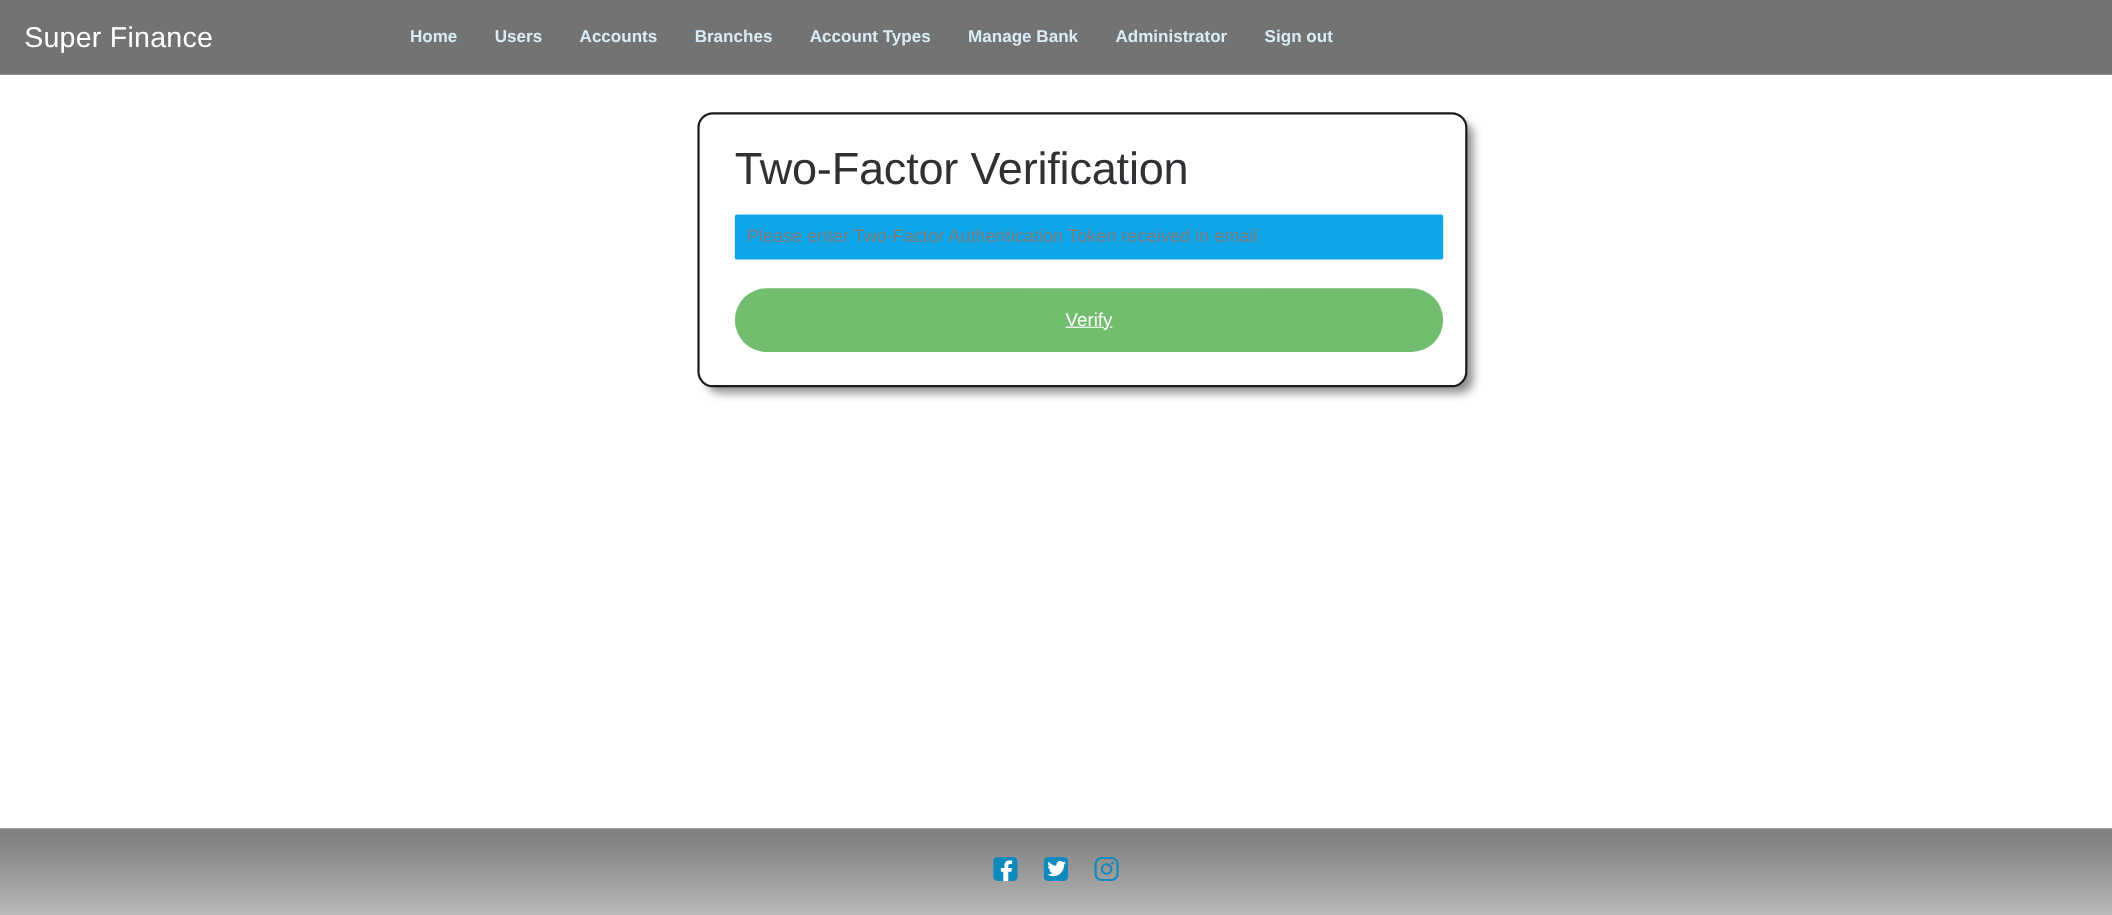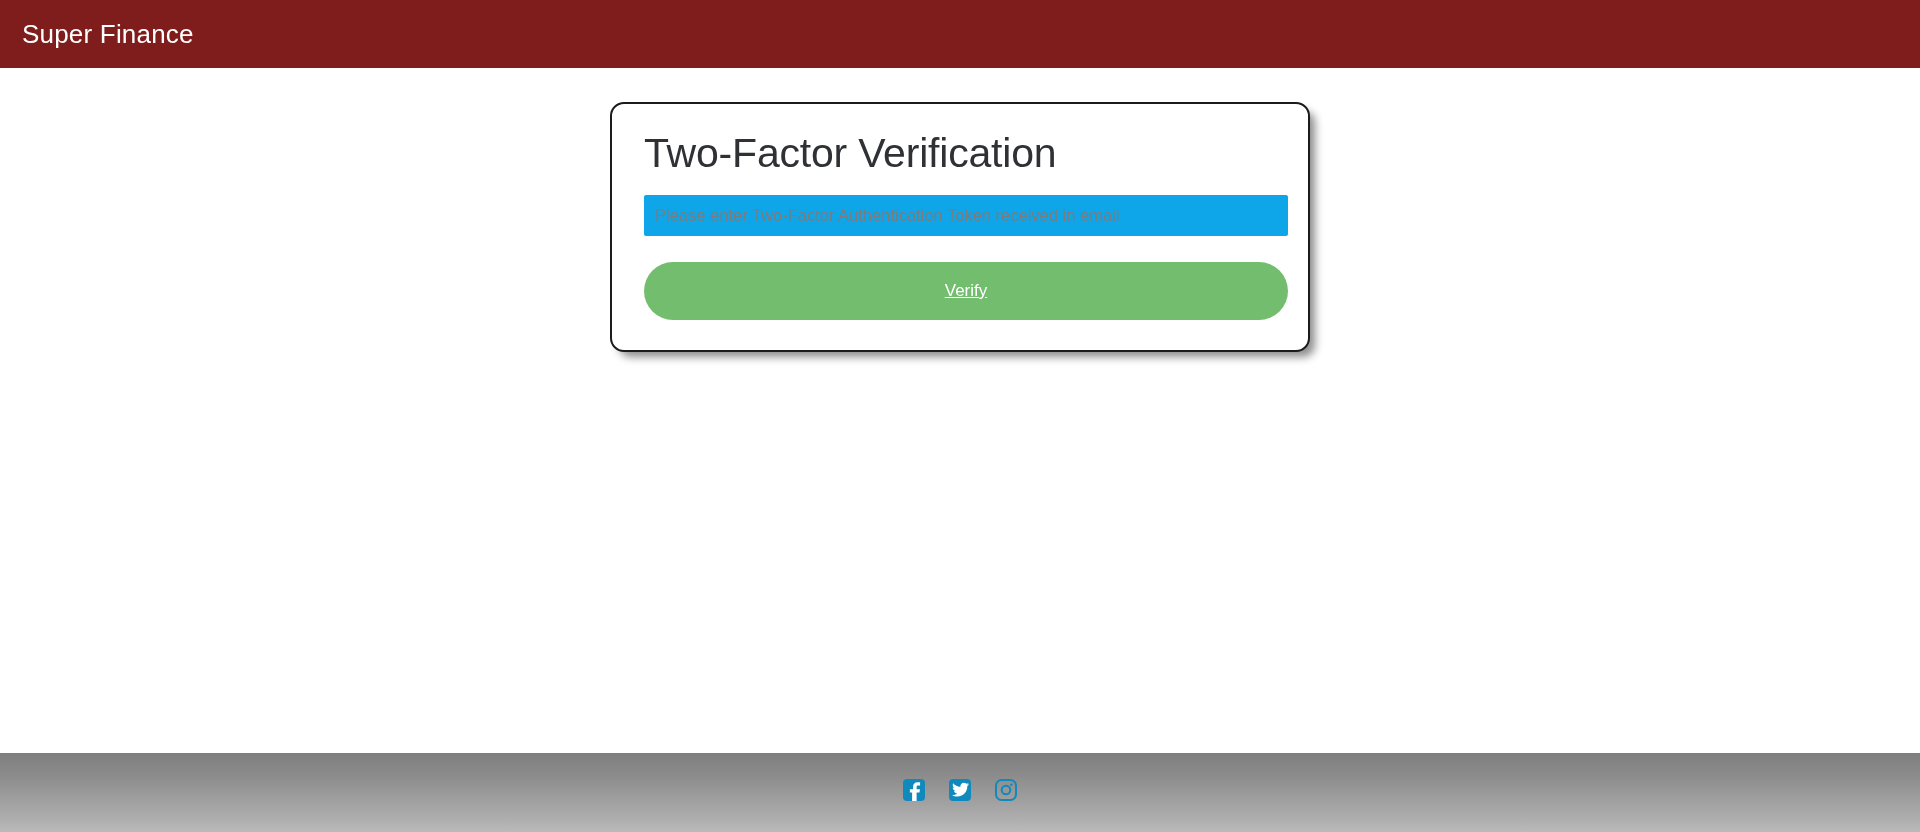--- a/index.html
+++ b/index.html
@@ -10,21 +10,21 @@
     width: 1920px;
     height: 832px;
     overflow: hidden;
     background: #ffffff;
     font-family: "Liberation Sans", sans-serif;
   }
 
   
   .navbar {
     height: 68px;
-    background: #7f1d1d;
+    background: #737373;
     display: flex;
     align-items: center;
     padding: 0 0 0 22px;
     position: relative;
     z-index: 5;
   }
   .brand {
     color: #ffffff;
     font-size: 26px;
     font-weight: 400;
@@ -50,21 +50,21 @@
   }
 
   
   .main {
     position: relative;
     height: 617px;
     background: #ffffff;
   }
   .card {
     position: absolute;
-    left: 610px;
+    left: 634px;
     top: 34px;
     width: 700px;
     height: 250px;
     background: #ffffff;
     border: 2px solid #1b1b1b;
     border-radius: 14px;
     box-shadow: 7px 7px 9px -2px rgba(0,0,0,0.45);
     padding: 27px 32px 0 32px;
   }
   .card-title {
@@ -145,20 +145,30 @@
     height: 24px;
     text-decoration: none;
   }
   .social-link svg { display: block; }
 </style>
 </head>
 <body>
 
 <div class="navbar">
   <a class="brand" href="#">Super Finance</a>
+  <nav class="nav-links">
+    <a class="nav-link" href="#">Home</a>
+    <a class="nav-link" href="#">Users</a>
+    <a class="nav-link" href="#">Accounts</a>
+    <a class="nav-link" href="#">Branches</a>
+    <a class="nav-link" href="#">Account Types</a>
+    <a class="nav-link" href="#">Manage Bank</a>
+    <a class="nav-link" href="#">Administrator</a>
+    <a class="nav-link" href="#">Sign out</a>
+  </nav>
 </div>
 
 <div class="main">
 
   <div class="card">
     <h1 class="card-title">Two-Factor Verification</h1>
 
     <input class="token-input" type="text" placeholder="Please enter Two-Factor Authentication Token received in email" style="">
 
     <button class="verify-button" type="submit">Verify</button>

